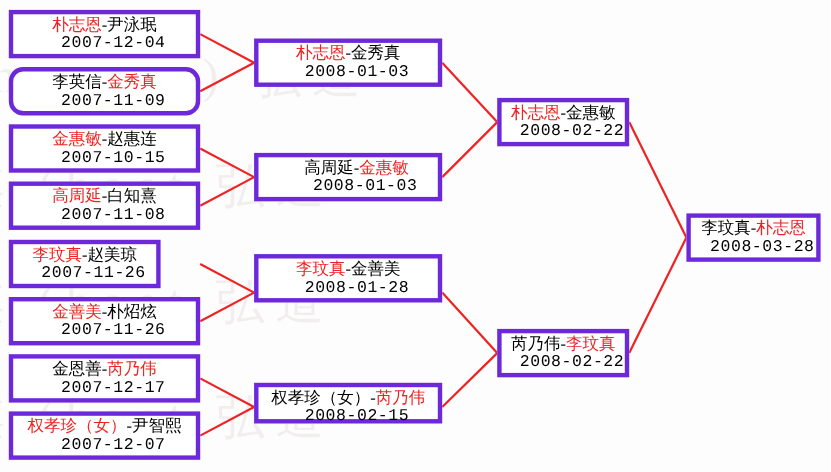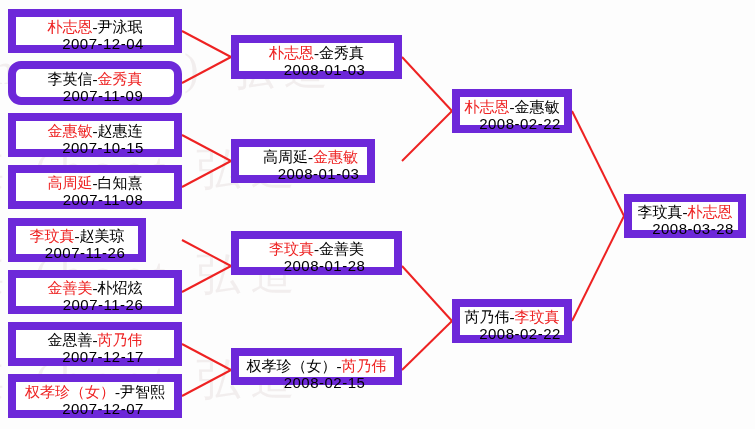--- a/index.html
+++ b/index.html
@@ -44,34 +44,34 @@
     z-index: 1;
     pointer-events: none;
   }
 
   
   .match-box {
     position: absolute;
     z-index: 2;
     box-sizing: border-box;
     background: #ffffff;
-    border: 8px solid #6d28d9;
+    border: 4px solid #6d28d9;
     text-align: center;
     line-height: 1.12;
     padding-top: 2px;
   }
   .match-players {
     font-size: 15px;
     white-space: nowrap;
     letter-spacing: 0px;
   }
   .match-date {
     font-size: 15px;
     color: #000000;
-    font-family: Liberation Sans, sans-serif;
+    font-family: Liberation Mono, monospace;
     letter-spacing: 0.5px;
     margin-left: 16px;
   }
   .p-win  { color: #ee2222; }
   .p-lose { color: #000000; }
   .p-sep  { color: #000000; }
 </style>
 </head>
 <body>
 
@@ -131,21 +131,21 @@
         <div class="match-date">2007-12-17</div>
       </div>
       <div class="match-box" style="left: 8px; top: 374px; width: 174px; height: 44px;">
         <div class="match-players"><span class="p-win">权孝珍（女）</span><span class="p-sep">-</span><span class="p-lose">尹智熙</span></div>
         <div class="match-date">2007-12-07</div>
       </div>
       <div class="match-box" style="left: 231px; top: 35px; width: 171px; height: 44px;">
         <div class="match-players"><span class="p-win">朴志恩</span><span class="p-sep">-</span><span class="p-lose">金秀真</span></div>
         <div class="match-date">2008-01-03</div>
       </div>
-      <div class="match-box" style="left: 231px; top: 139px; width: 144px; height: 44px; padding-left: 15px;">
+      <div class="match-box" style="left: 231px; top: 139px; width: 171px; height: 44px; padding-left: 15px;">
         <div class="match-players"><span class="p-lose">高周延</span><span class="p-sep">-</span><span class="p-win">金惠敏</span></div>
         <div class="match-date">2008-01-03</div>
       </div>
       <div class="match-box" style="left: 231px; top: 231px; width: 171px; height: 44px;">
         <div class="match-players"><span class="p-win">李玟真</span><span class="p-sep">-</span><span class="p-lose">金善美</span></div>
         <div class="match-date">2008-01-28</div>
       </div>
       <div class="match-box" style="left: 231px; top: 348px; width: 171px; height: 37px;">
         <div class="match-players"><span class="p-lose">权孝珍（女）</span><span class="p-sep">-</span><span class="p-win">芮乃伟</span></div>
         <div class="match-date">2008-02-15</div>

